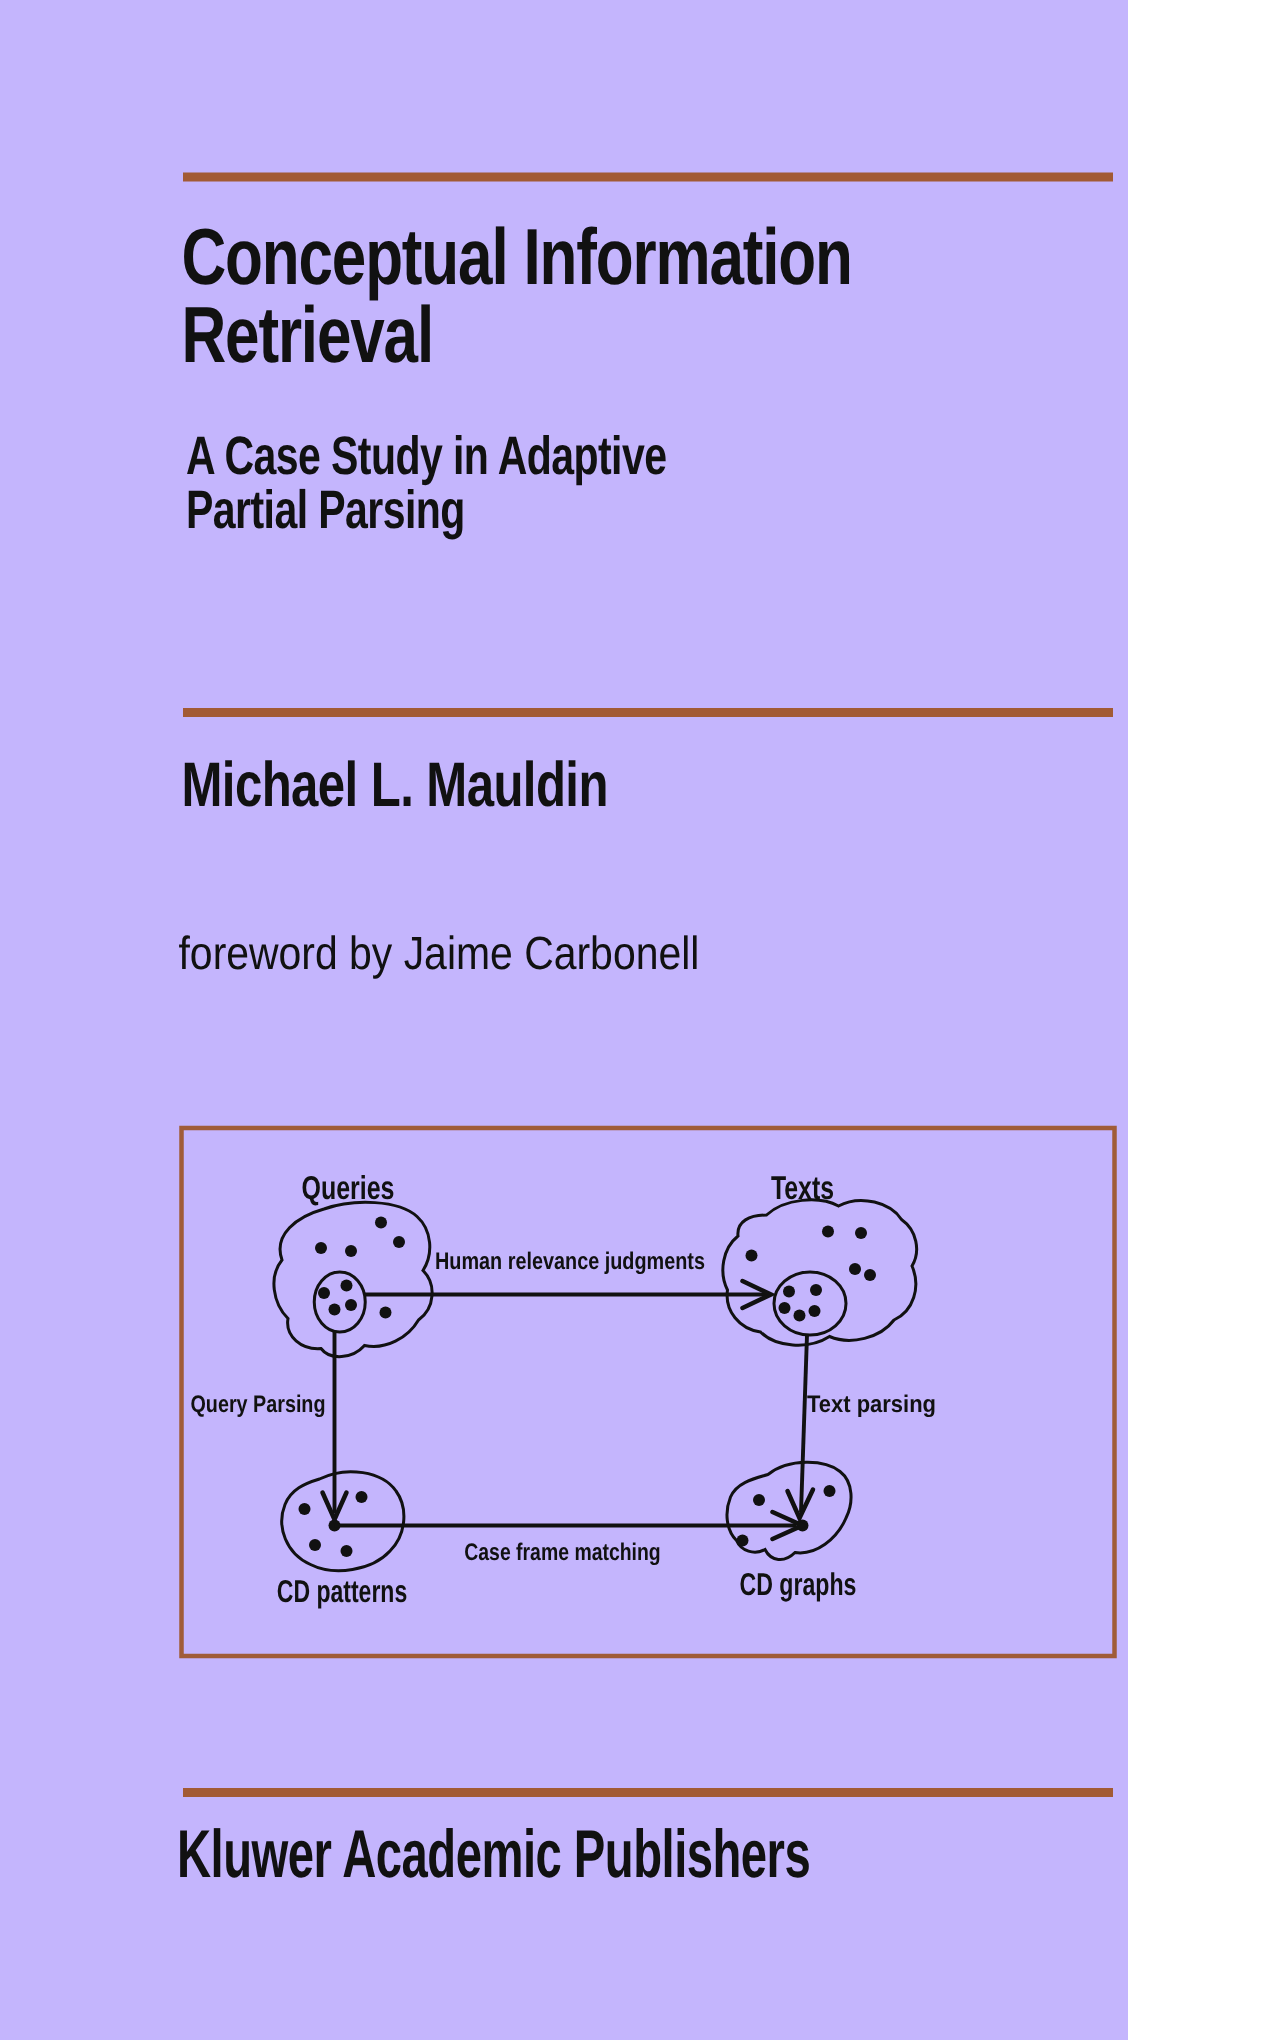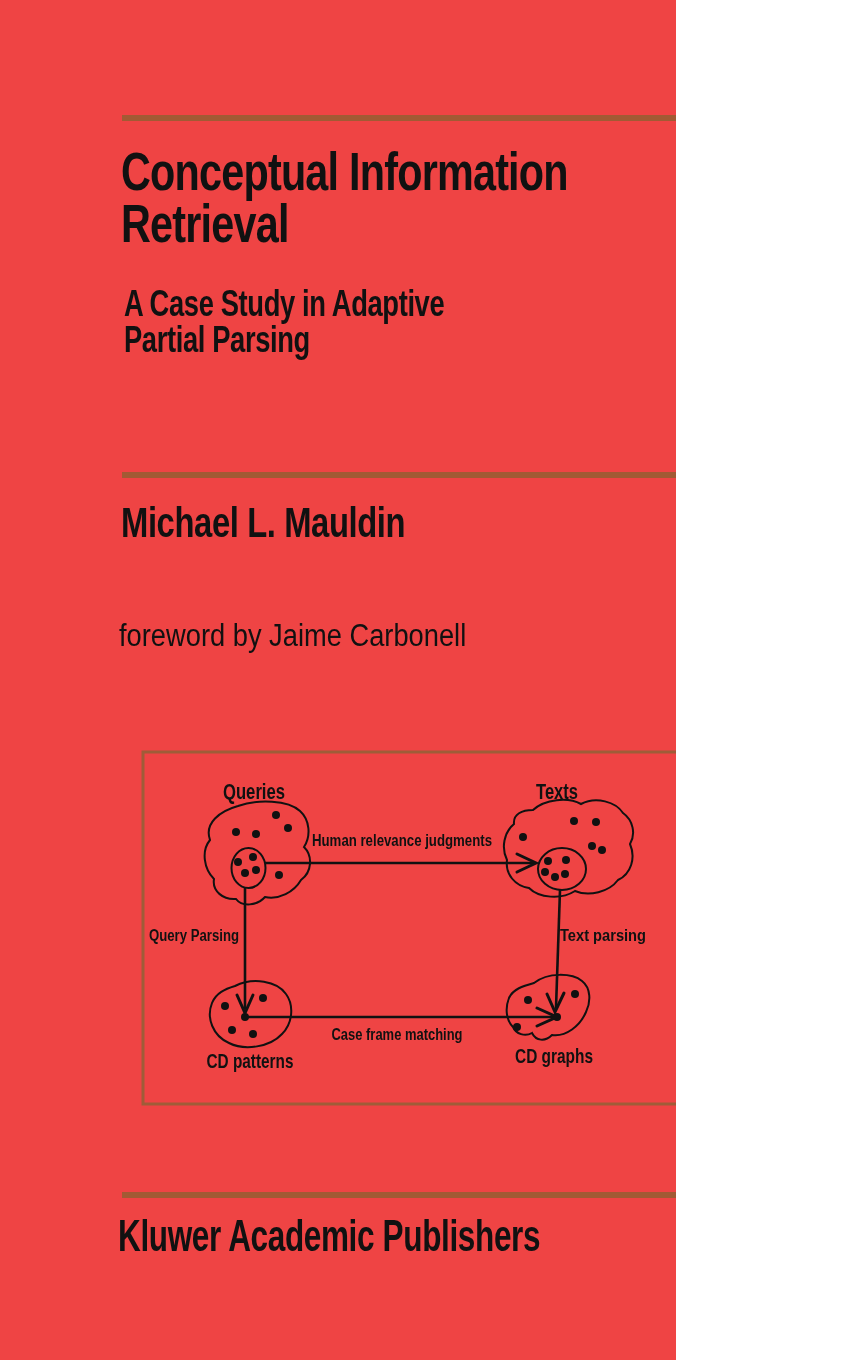--- a/index.html
+++ b/index.html
@@ -1,19 +1,19 @@
 <!DOCTYPE html>
 <html><head>
 <meta charset="utf-8">
 <style>
   html,body{margin:0;padding:0;background:#ffffff;}
   .cover{
     position:relative;
-    width:676px;height:1360px;
-    background:#ef4444;
+    width:752px;height:1360px;
+    background:#c4b5fd;
     font-family:"Liberation Sans", sans-serif;
     color:#111;
     overflow:hidden;
   }
   .rule{
     position:absolute;left:122px;width:620px;height:6px;
     background:#a25a34;
   }
   .rule-top{top:115px;}
   .rule-mid{top:472px;}
@@ -39,21 +39,21 @@
     font-size:31px;line-height:36px;font-weight:normal;
     transform:scaleX(0.88);
   }
   .publisher{
     position:absolute;left:118px;top:1212px;
     font-size:45px;line-height:48px;font-weight:bold;
     letter-spacing:-0.5px;transform:scaleX(0.70);
   }
   .diagram{
     position:absolute;left:119px;top:750px;
-    width:626px;height:356px;margin-left:22px;
+    width:626px;height:356px;
   }
   .diagram svg{display:block;}
   .blob{fill:none;stroke:#111;stroke-width:2;}
   .cluster{fill:none;stroke:#111;stroke-width:2;}
   .edge{stroke:#111;stroke-width:2.6;fill:none;}
   .head{stroke:#111;stroke-width:3;fill:none;stroke-linecap:round;}
   .dot{fill:#111;}
   .nlabel{font-family:"Liberation Sans", sans-serif;font-weight:bold;font-size:22px;fill:#111;}
   .nlabel2{font-family:"Liberation Sans", sans-serif;font-weight:bold;font-size:21px;fill:#111;}
   .elabel{font-family:"Liberation Sans", sans-serif;font-weight:bold;font-size:16px;fill:#111;}

